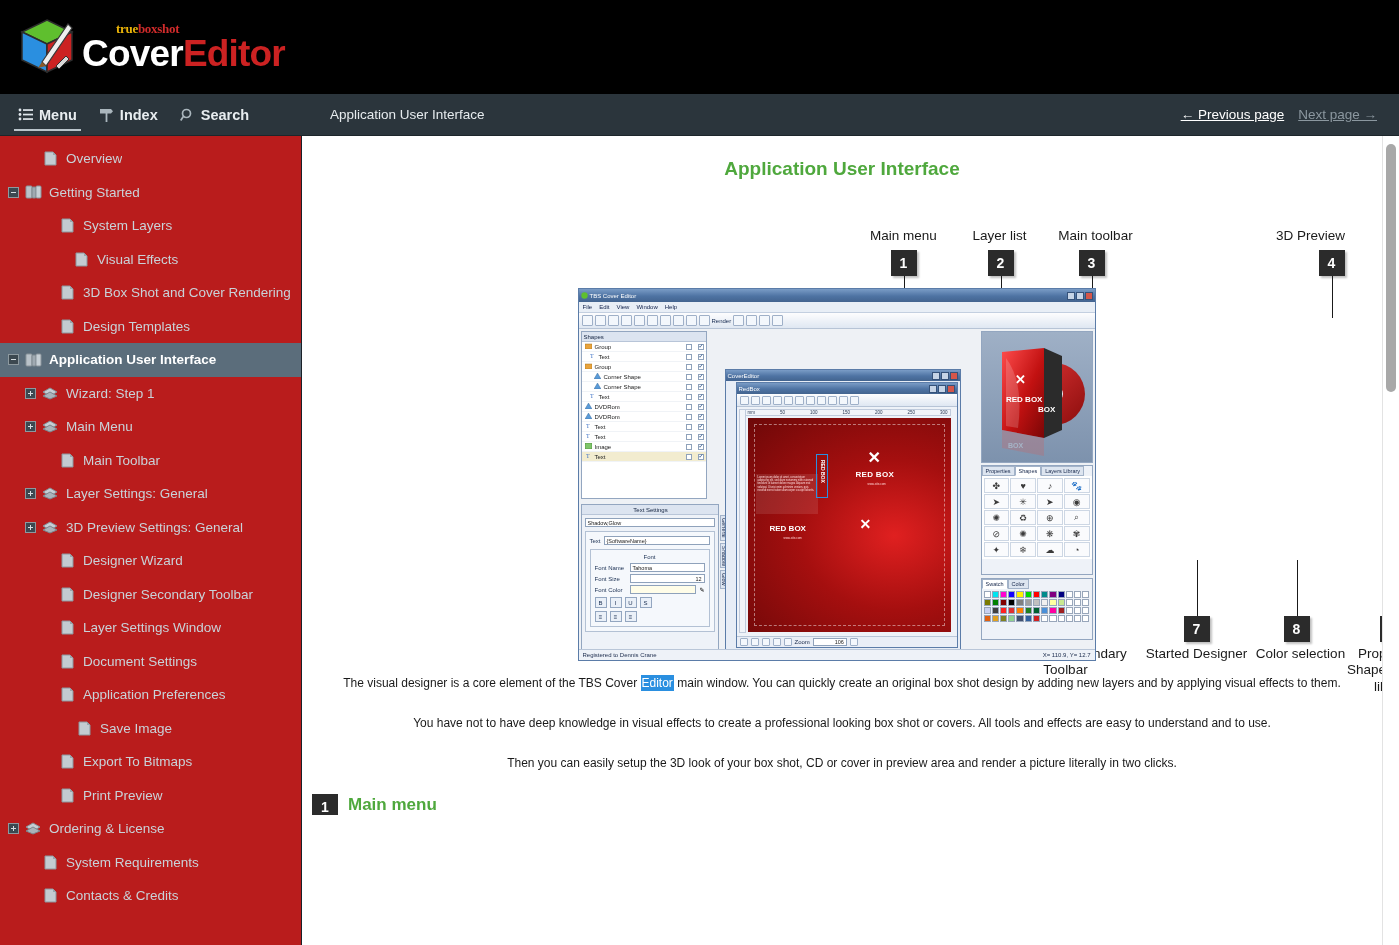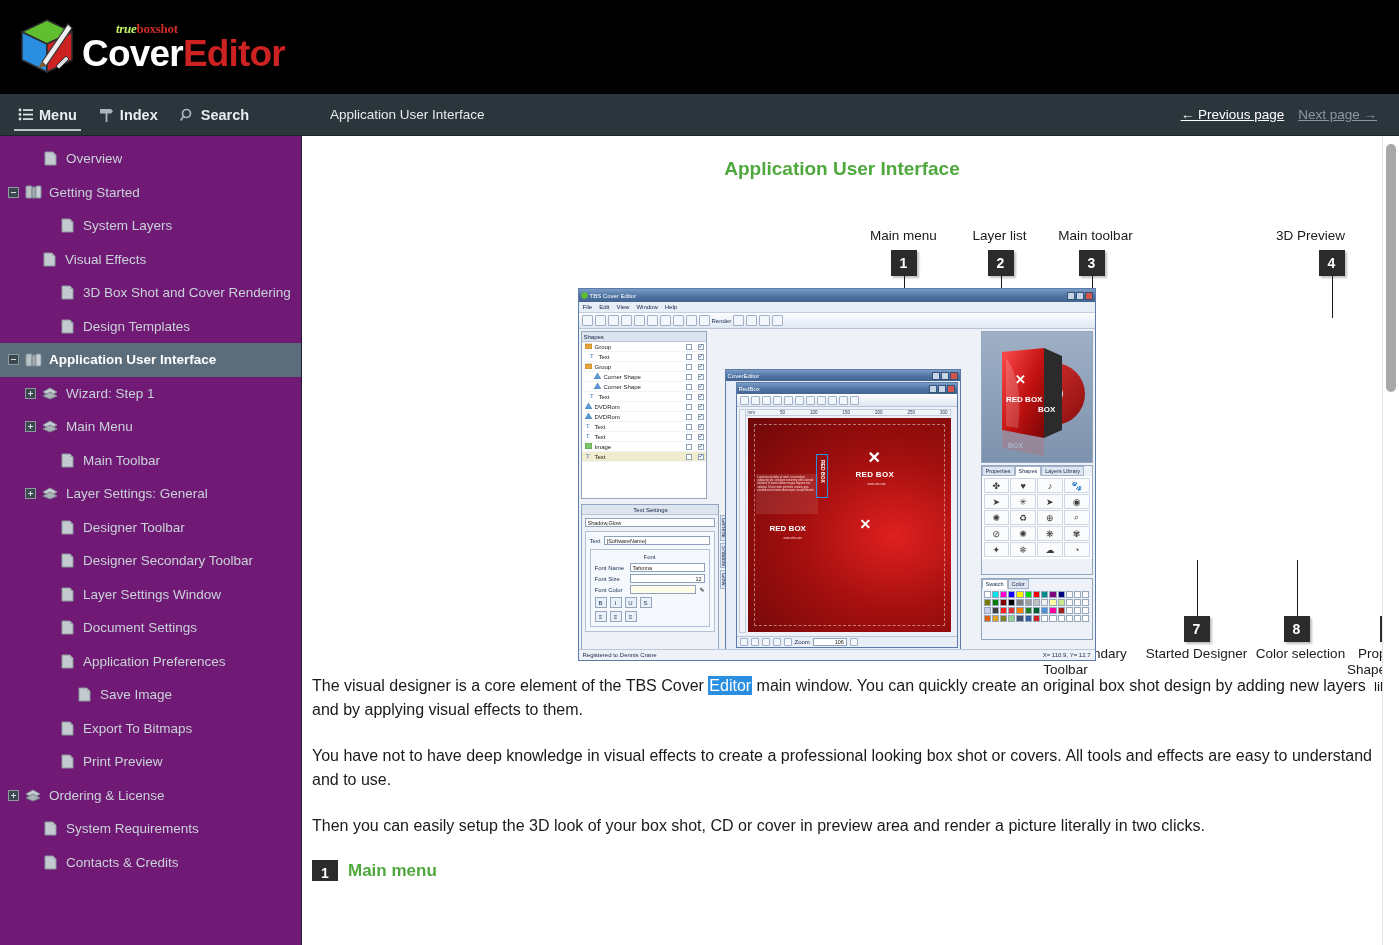--- a/index.html
+++ b/index.html
@@ -20,21 +20,21 @@
     padding-left: 16px;
   }
   .logo-wrap { display: flex; align-items: center; gap: 4px; }
   .logo-mark { width: 62px; height: 62px; position: relative; }
   .logo-text { position: relative; line-height: 1; }
   .logo-tiny {
     position: absolute; top: -1px; left: 34px;
     font-size: 13px; font-weight: bold; letter-spacing: -0.3px;
     font-family: "Liberation Serif", serif;
   }
-  .logo-tiny .t1 { color: #bef264; font-style: italic; }
+  .logo-tiny .t1 { color: #eab308; }
   .logo-tiny .t2 { color: #d02b2b; }
   .logo-big {
     font-size: 37px; font-weight: bold; letter-spacing: -0.8px;
     padding-top: 12px;
   }
   .logo-big .c1 { color: #ffffff; }
   .logo-big .c2 { color: #cc2222; }
 
   
   #navstrip {
@@ -67,21 +67,21 @@
   .pnav { font-size: 13.5px; text-decoration: underline; cursor: pointer; }
   .pnav.prev { color: #ffffff; }
   .pnav.next { color: #8b979f; }
 
   
   #split { display: flex; height: 809px; }
 
   
   #sidebar {
     width: 302px;
-    background: #701a75;
+    background: #b91c1c;
     overflow: hidden;
     padding-top: 6px;
     border-right: 1px solid #19222a;
   }
   .tree-item {
     display: flex; align-items: center;
     height: 33.5px;
     color: #c9d2d8;
     font-size: 13.5px;
     cursor: pointer;
@@ -259,22 +259,23 @@
   .sw { height: 7px; border: 1px solid #98a6ba; }
   .appstatus {
     position: absolute; left: 0; right: 0; bottom: 0; height: 11px;
     background: #eef2f8; border-top: 1px solid #b9c6d8;
     font-size: 6px; color: #203050; display: flex; align-items: center; padding: 0 4px;
   }
 
   
   #bodytext { width: 1060px; margin: 16px auto 0; }
   #bodytext p {
-    font-size: 16px; color: #1a1a1a; line-height: 1.5;
+    font-size: 12px; color: #1a1a1a; line-height: 1.5;
     margin: 9px 0 22px 0;
+    text-align: center;
   }
   .hl { background: #2a8fe0; color: #ffffff; padding: 1px 1px; }
   #subheading { display: flex; align-items: center; gap: 10px; margin-top: 4px; }
   #subheading .cnum2 {
     width: 26px; height: 21px; background: #2b2b2b; color: #fff;
     font-size: 14px; font-weight: bold; display: flex; align-items: flex-end; justify-content: center;
   }
   #subheading .sh {
     color: #4fa83d; font-size: 17px; font-weight: bold;
   }
@@ -383,21 +384,21 @@
       <div class="tree-item" style="padding-left: 42px;">
         <span class="toggle none"></span>
         <span class="ico">
           <svg width="13" height="15" viewBox="0 0 13 15">
             <polygon points="1,1 9,1 12,4 12,14 1,14" fill="#c3cbd1" stroke="#8c969d" stroke-width="1"></polygon>
             <polygon points="9,1 9,4 12,4" fill="#9aa4ab"></polygon>
           </svg>
         </span>
         <span class="lbl">System Layers</span>
       </div>
-      <div class="tree-item" style="padding-left: 18px; margin-left: 6px;">
+      <div class="tree-item" style="padding-left: 56px;">
         <span class="toggle none"></span>
         <span class="ico">
           <svg width="13" height="15" viewBox="0 0 13 15">
             <polygon points="1,1 9,1 12,4 12,14 1,14" fill="#c3cbd1" stroke="#8c969d" stroke-width="1"></polygon>
             <polygon points="9,1 9,4 12,4" fill="#9aa4ab"></polygon>
           </svg>
         </span>
         <span class="lbl">Visual Effects</span>
       </div>
       <div class="tree-item" style="padding-left: 42px;">
@@ -464,29 +465,39 @@
       <div class="tree-item" style="padding-left: 25px;">
         <span class="toggle plus"></span>
         <span class="ico">
           <svg width="16" height="13" viewBox="0 0 16 13">
             <polygon points="8,1 15,5 8,9 1,5" fill="#c6ced4" stroke="#868f96"></polygon>
             <polygon points="8,5 15,9 8,12 1,9" fill="#aab3ba" stroke="#7c858c"></polygon>
           </svg>
         </span>
         <span class="lbl">Layer Settings: General</span>
       </div>
+      <div class="tree-item" style="padding-left: 25px;">
+        <span class="toggle plus"></span>
+        <span class="ico">
+          <svg width="16" height="13" viewBox="0 0 16 13">
+            <polygon points="8,1 15,5 8,9 1,5" fill="#c6ced4" stroke="#868f96"></polygon>
+            <polygon points="8,5 15,9 8,12 1,9" fill="#aab3ba" stroke="#7c858c"></polygon>
+          </svg>
+        </span>
+        <span class="lbl">3D Preview Settings: General</span>
+      </div>
       <div class="tree-item" style="padding-left: 42px;">
         <span class="toggle none"></span>
         <span class="ico">
           <svg width="13" height="15" viewBox="0 0 13 15">
             <polygon points="1,1 9,1 12,4 12,14 1,14" fill="#c3cbd1" stroke="#8c969d" stroke-width="1"></polygon>
             <polygon points="9,1 9,4 12,4" fill="#9aa4ab"></polygon>
           </svg>
         </span>
-        <span class="lbl">Designer Toolbar</span>
+        <span class="lbl">Designer Wizard</span>
       </div>
       <div class="tree-item" style="padding-left: 42px;">
         <span class="toggle none"></span>
         <span class="ico">
           <svg width="13" height="15" viewBox="0 0 13 15">
             <polygon points="1,1 9,1 12,4 12,14 1,14" fill="#c3cbd1" stroke="#8c969d" stroke-width="1"></polygon>
             <polygon points="9,1 9,4 12,4" fill="#9aa4ab"></polygon>
           </svg>
         </span>
         <span class="lbl">Designer Secondary Toolbar</span>

